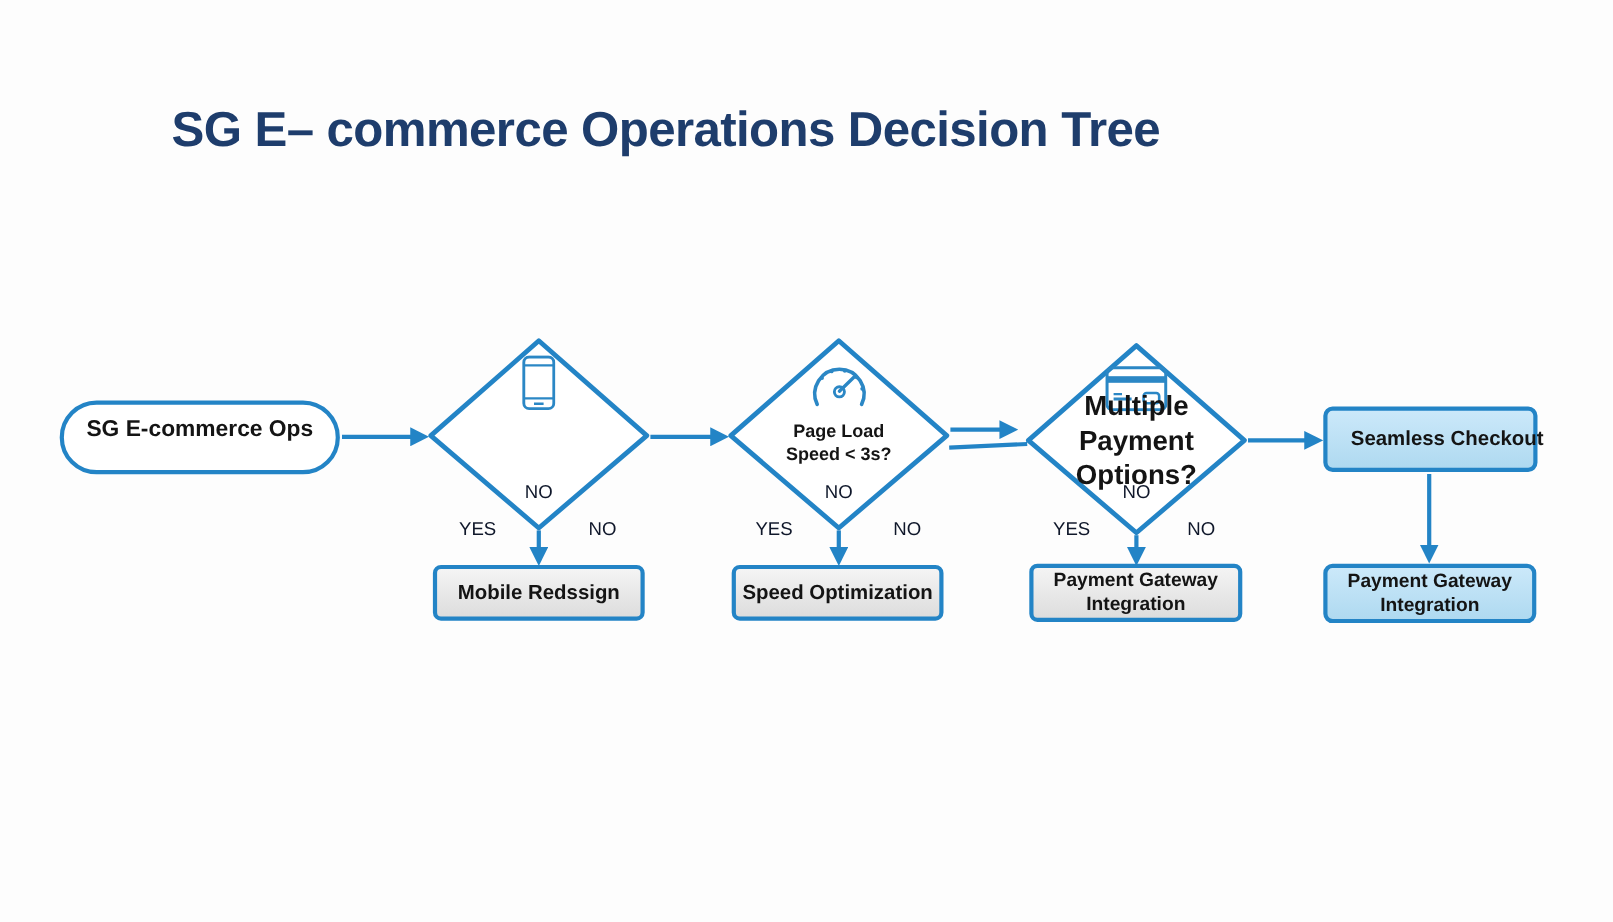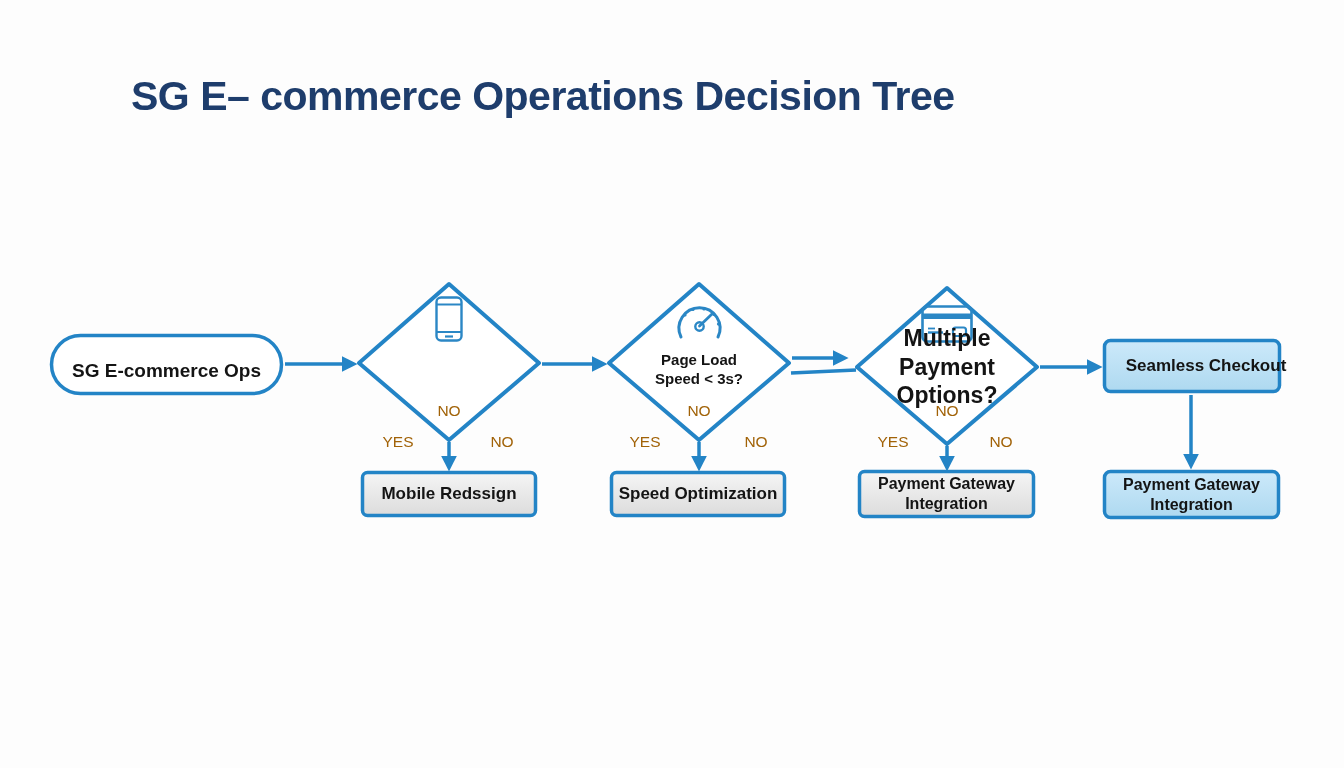--- a/index.html
+++ b/index.html
@@ -8,43 +8,43 @@
     width: 1344px;
     height: 768px;
     overflow: hidden;
     background: #fdfdfd;
     font-family: "Liberation Sans", sans-serif;
   }
   .title {
     position: absolute;
     left: 130px;
     top: 72px;
-    margin: 1px;
+    margin: 13px;
     font-size: 41px;
     font-weight: 700;
     letter-spacing: -0.5px;
     color: #1e3d6c;
   }
   .diagram-svg { position: absolute; left: 0; top: 0; }
   .node-label {
     position: absolute;
     display: flex;
     align-items: center;
     justify-content: center;
     text-align: center;
     font-weight: 700;
     color: #141414;
     white-space: pre-line;
     line-height: 1.24;
   }
-  .start-label   { left: 50px;  top: 343px; width: 233px; height: 56px; font-size: 19px; }
+  .start-label   { left: 50px;  top: 330px; width: 233px; height: 56px; font-size: 19px; }
   .q1            { left: 364px; top: 345px; width: 170px; height: 42px; font-size: 17px; }
   .q2            { left: 614px; top: 349px; width: 170px; height: 42px; font-size: 15px; }
   .q3            { left: 862px; top: 346px; width: 170px; height: 42px; font-size: 23px; }
-  .branch-label  { color: #a16207; font-weight: 500; font-size: 15.5px; }
+  .branch-label  { color: #0f172a; font-weight: 500; font-size: 15.5px; }
   .inner-no-1    { left: 419px; top: 402px; width: 60px; height: 18px; }
   .inner-no-2    { left: 669px; top: 402px; width: 60px; height: 18px; }
   .inner-no-3    { left: 917px; top: 402px; width: 60px; height: 18px; }
   .yes-1         { left: 368px; top: 433px; width: 60px; height: 18px; }
   .no-1          { left: 472px; top: 433px; width: 60px; height: 18px; }
   .yes-2         { left: 615px; top: 433px; width: 60px; height: 18px; }
   .no-2          { left: 726px; top: 433px; width: 60px; height: 18px; }
   .yes-3         { left: 863px; top: 433px; width: 60px; height: 18px; }
   .no-3          { left: 971px; top: 433px; width: 60px; height: 18px; }
   .action-1      { left: 361px; top: 471px; width: 176px; height: 46px; font-size: 17px; }

